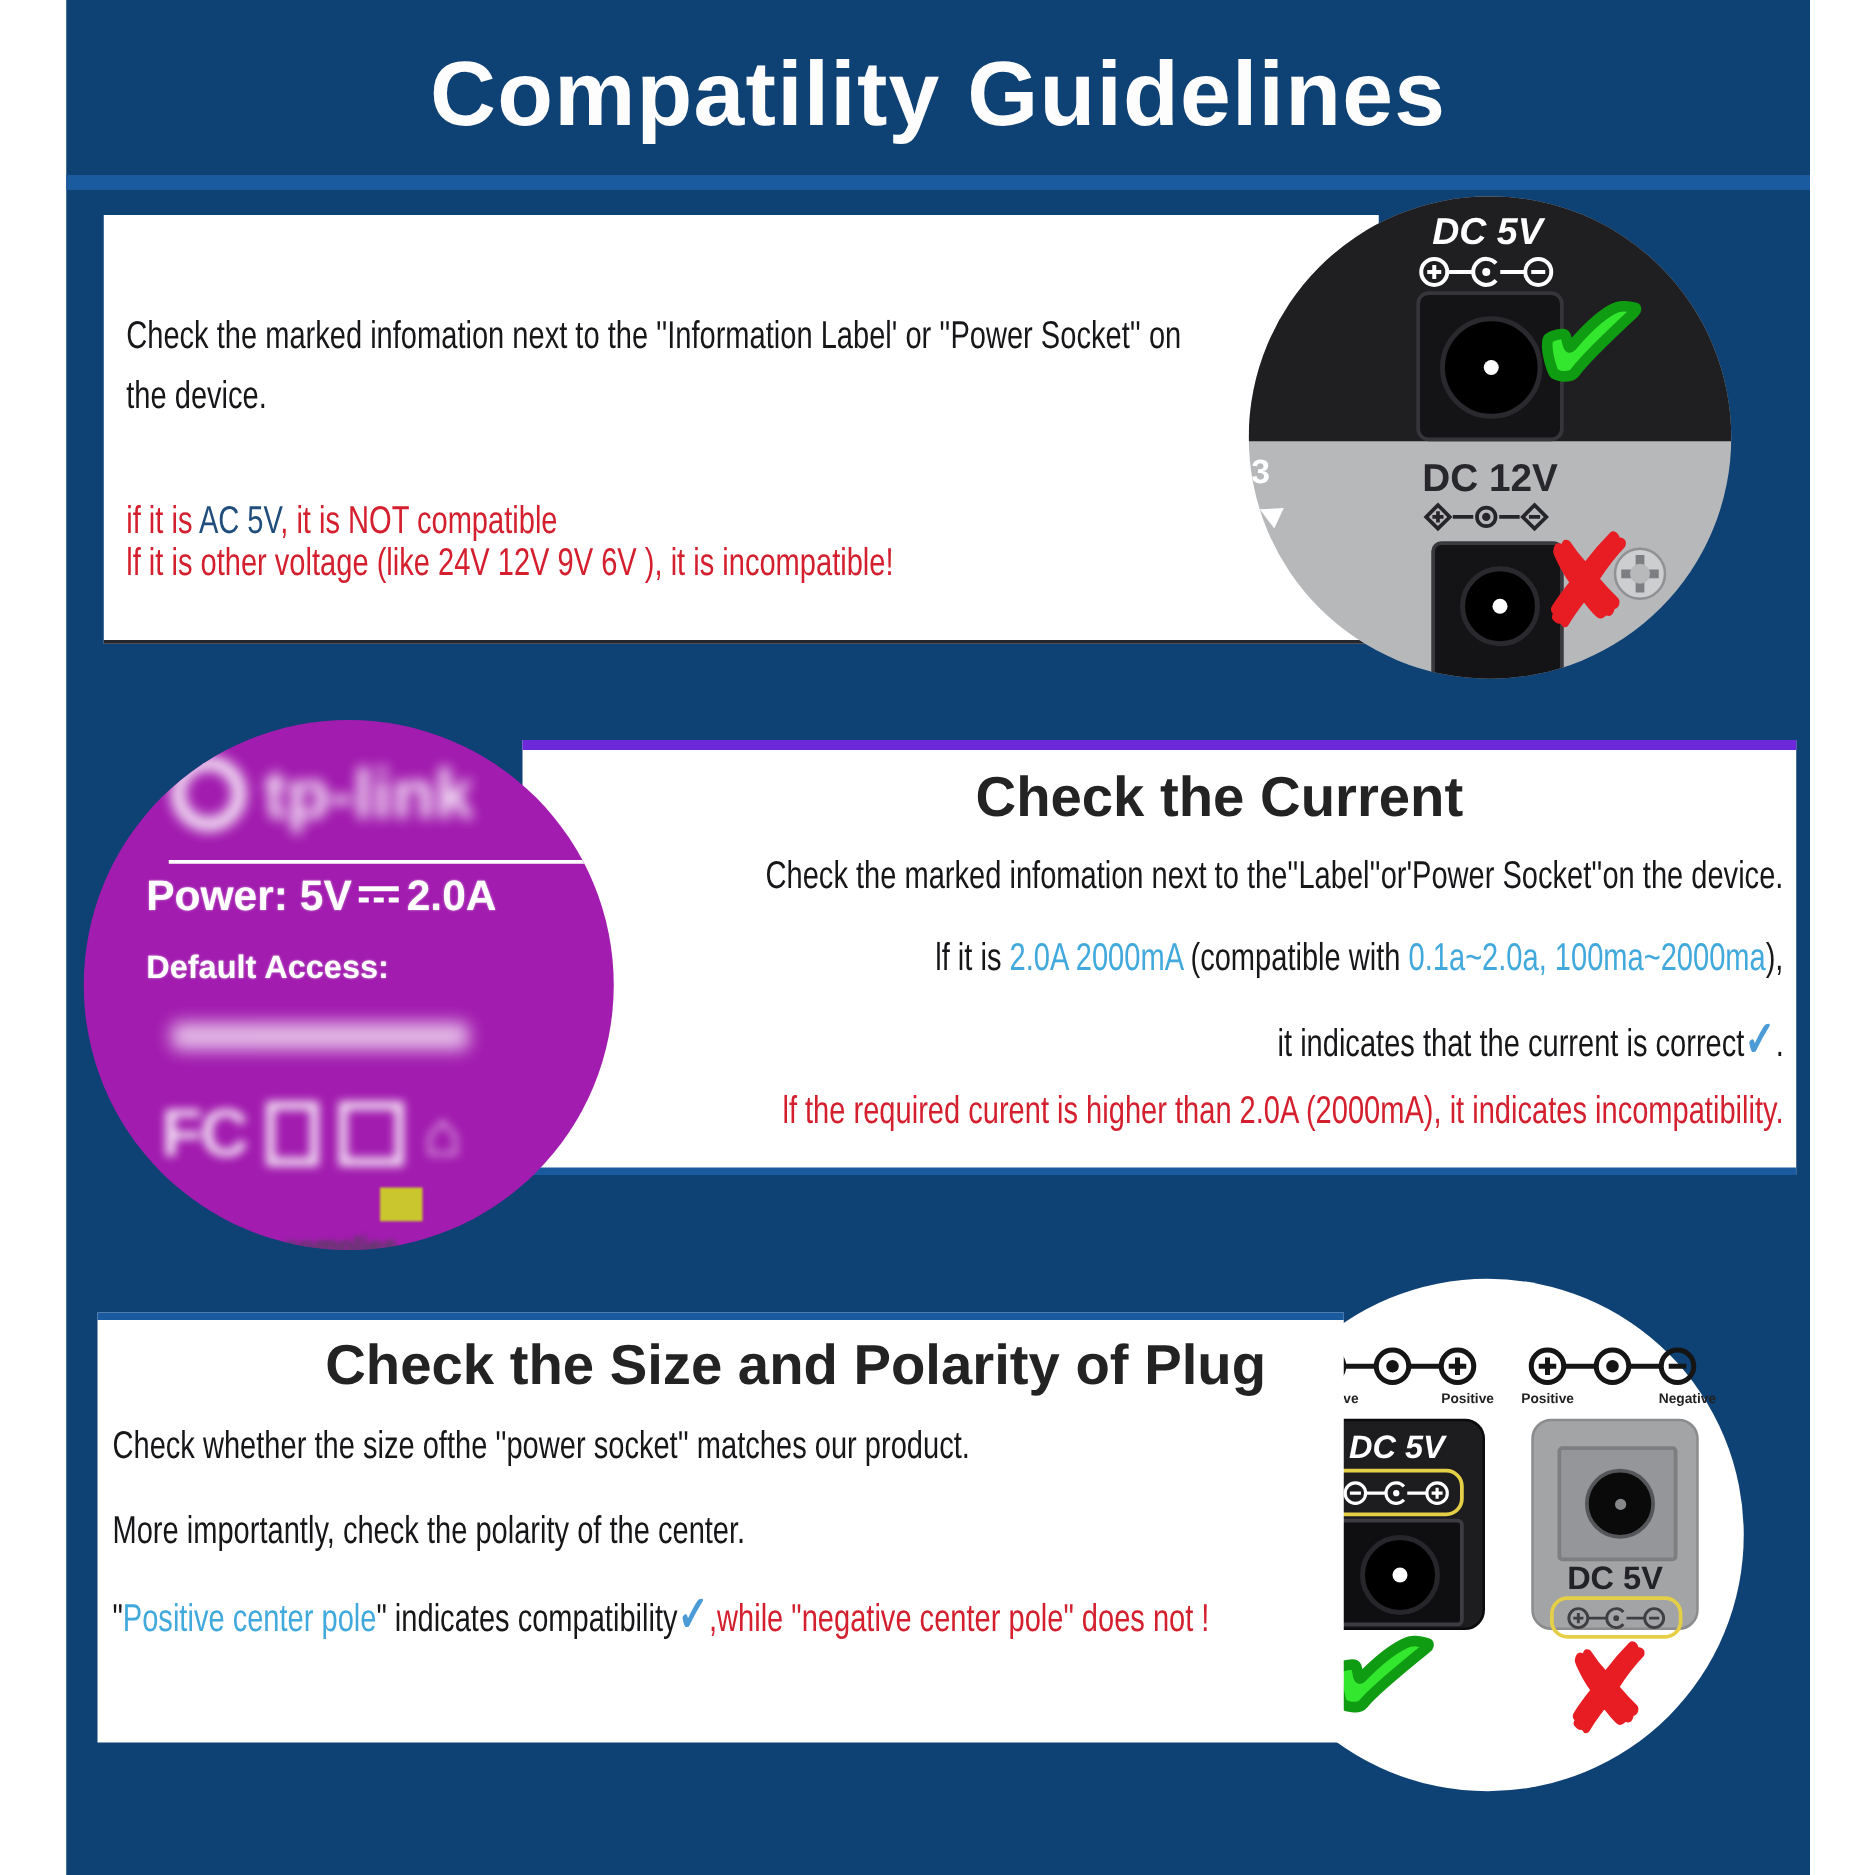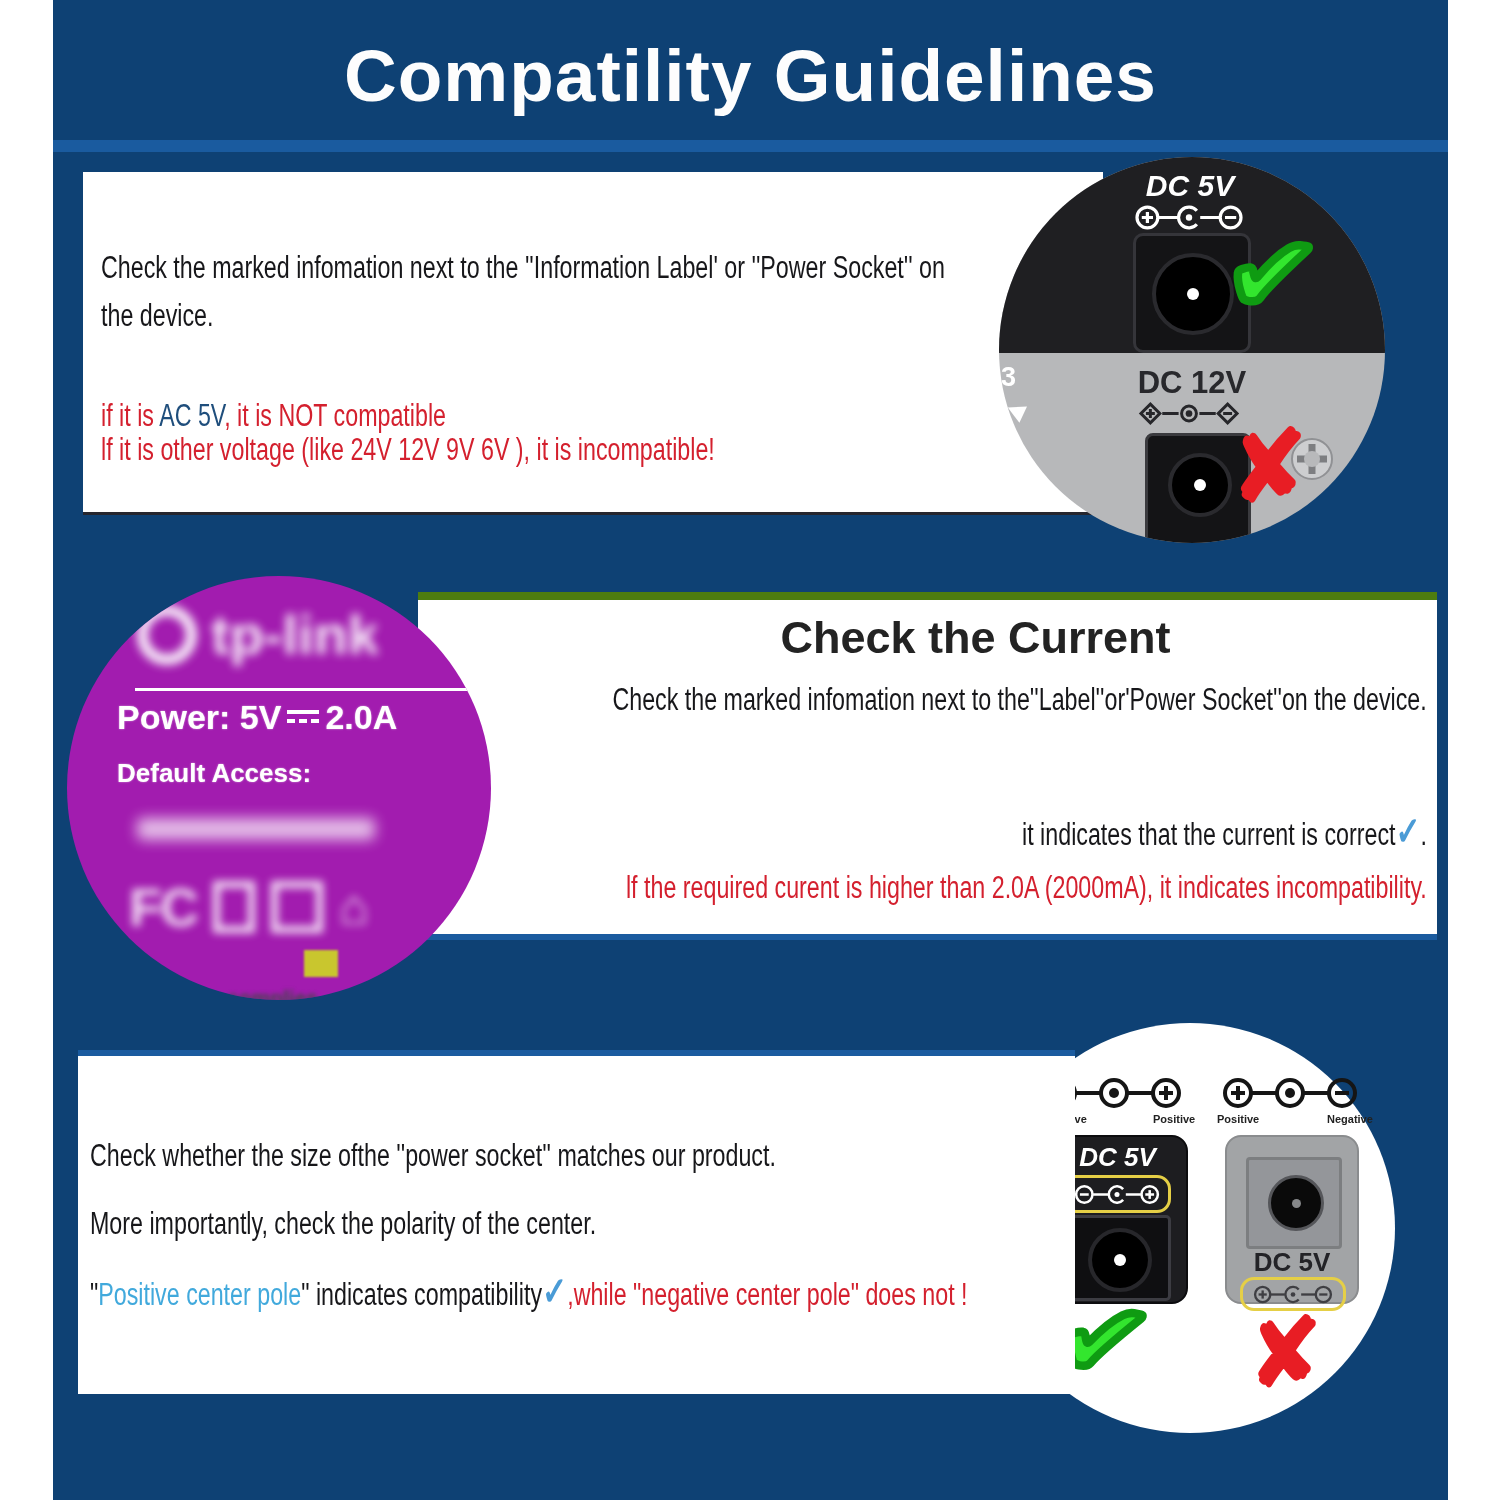--- a/index.html
+++ b/index.html
@@ -6,21 +6,21 @@
   .page{position:relative;width:1500px;height:1500px;background:#fff;overflow:hidden;
         font-family:"Liberation Sans", sans-serif;}
   .bg-blue{position:absolute;left:53px;top:0;width:1395px;height:1500px;background:#0e4174;}
   .stripe{position:absolute;left:53px;top:140px;width:1395px;height:12px;background:#1a5b9f;}
   .title{position:absolute;left:53px;top:34px;width:1395px;text-align:center;color:#fdfdfd;
          font-size:73px;font-weight:bold;letter-spacing:1px;white-space:nowrap;}
   .panel{position:absolute;background:#ffffff;z-index:2;}
   .panel h2{position:absolute;left:0;width:100%;margin:0;text-align:center;color:#232323;
             font-size:45px;font-weight:bold;white-space:nowrap;}
   .p1{left:83px;top:172px;width:1020px;height:340px;border-bottom:3px solid #26262e;}
-  .p2{left:418px;top:592px;width:1019px;height:334px;border-top:8px solid #4d7c0f;border-bottom:6px solid #1a5b9f;}
+  .p2{left:418px;top:592px;width:1019px;height:334px;border-top:8px solid #6d28d9;border-bottom:6px solid #1a5b9f;}
   .p3{left:78px;top:1050px;width:997px;height:338px;border-top:6px solid #1a5b9f;}
   .line{position:absolute;font-size:31px;color:#17171a;white-space:nowrap;}
   .squeeze{display:inline-block;transform:scaleX(.75);transform-origin:0 50%;white-space:nowrap;}
   .squeezeR{display:inline-block;transform:scaleX(.75);transform-origin:100% 50%;white-space:nowrap;}
   .navy{color:#1f4e7c;}
   .red{color:#d4202e;}
   .lblue{color:#41a9dc;}
   .bluecheck{color:#4a9bd6;font-size:40px;font-weight:bold;}
   .rline{right:10px;text-align:right;}
   
@@ -172,20 +172,23 @@
       <path d="M7 22h30M22 7v30" stroke="#7d7e81" stroke-width="7"></path>
       <circle cx="22" cy="22" r="8" fill="#b8b9bb"></circle>
     </svg>
   </div>
 
   <section class="panel p2">
     <h2 style="top:12px;transform:translateX(48px);">Check the Current</h2>
     <div class="line rline" style="top:82px;">
       <span class="squeezeR">Check the marked infomation next to the''Label''or'Power Socket''on the device.</span>
     </div>
+    <div class="line rline" style="top:148px;">
+      <span class="squeezeR"><span>lf it is </span><span class="lblue">2.0A 2000mA</span><span> (compatible with </span><span class="lblue">0.1a~2.0a, 100ma~2000ma</span><span>),</span></span>
+    </div>
     <div class="line rline" style="top:208px;">
       <span class="squeezeR"><span>it indicates that the current is correct</span><span class="bluecheck">✓</span><span>.</span></span>
     </div>
     <div class="line rline red" style="top:270px;">
       <span class="squeezeR">lf the required curent is higher than 2.0A (2000mA), it indicates incompatibility.</span>
     </div>
   </section>
 
   <div class="circ2">
     <div class="tpl-row">
@@ -202,20 +205,21 @@
       <span class="fcc-text">FC</span>
       <span class="fbox"></span>
       <span class="fbox" style="width:38px;"></span>
       <span class="fhouse">⌂</span>
     </div>
     <div class="ylabel"></div>
     <div class="complies">complies</div>
   </div>
 
   <section class="panel p3" style="z-index:2;">
+    <h2 style="top:10px;transform:translateX(60px);">Check the Size and Polarity of Plug</h2>
     <div class="line" style="left:12px;top:82px;">
       <span class="squeeze">Check whether the size ofthe ''power socket'' matches our product.</span>
     </div>
     <div class="line" style="left:12px;top:150px;">
       <span class="squeeze">More importantly, check the polarity of the center.</span>
     </div>
     <div class="line" style="left:12px;top:212px;">
       <span class="squeeze"><span>"</span><span class="lblue">Positive center pole</span><span>"</span><span> indicates compatibility</span><span class="bluecheck">✓</span><span class="red">,while "negative center pole" does not !</span></span>
     </div>
   </section>

